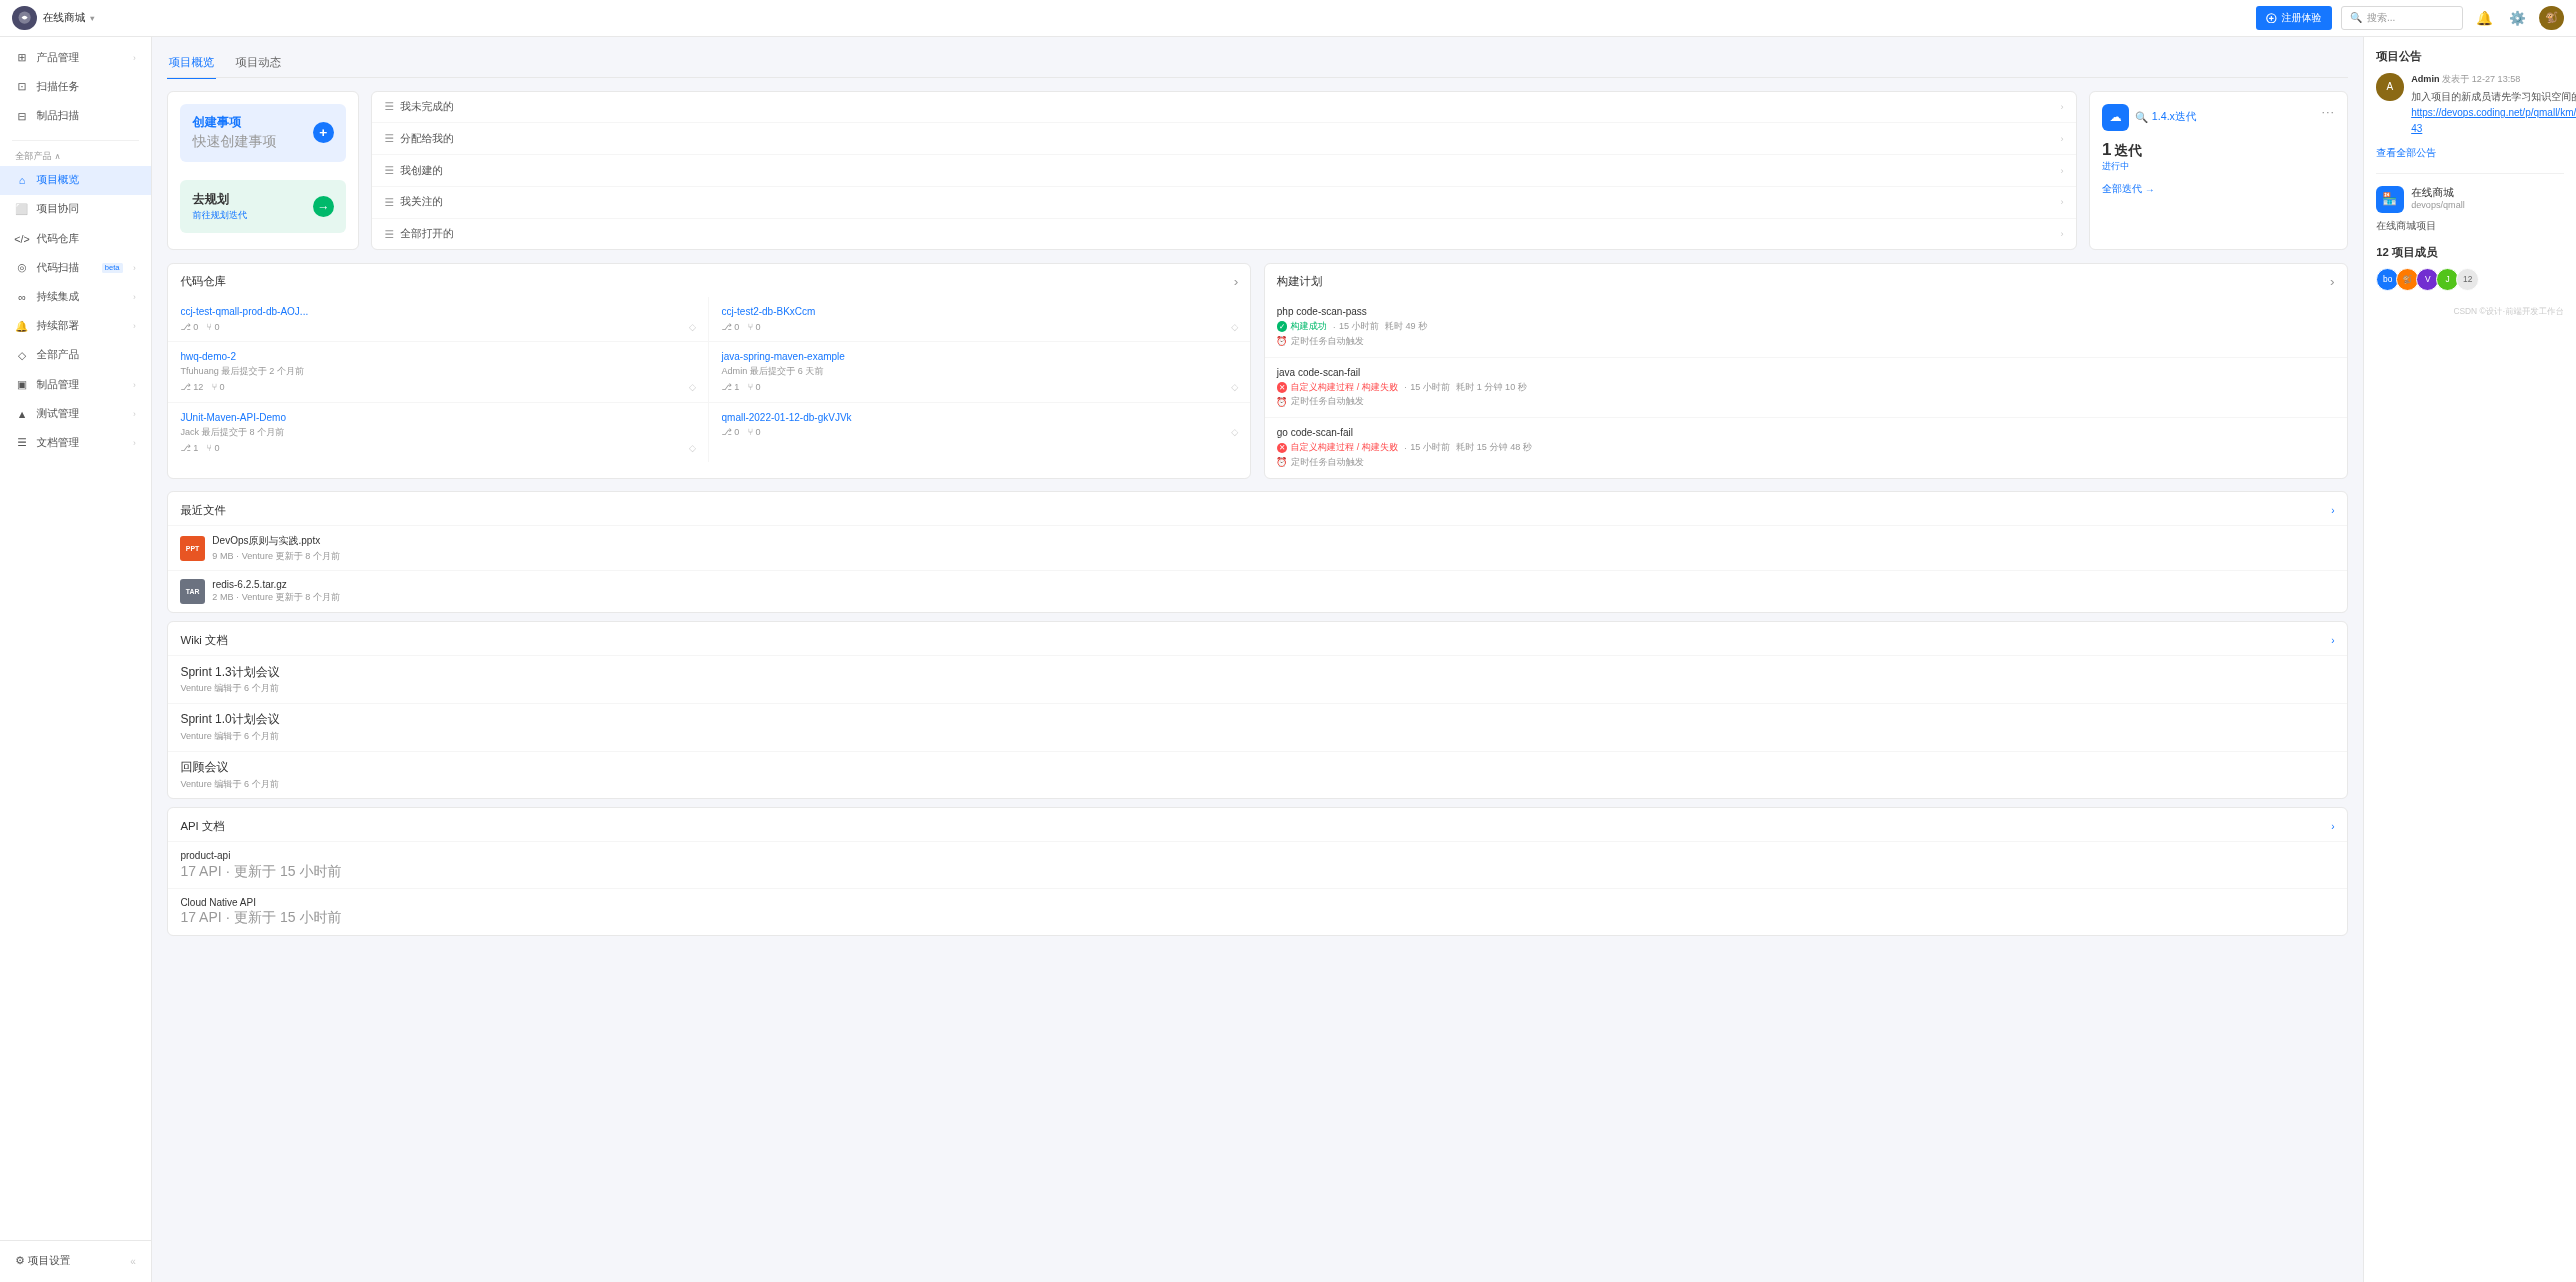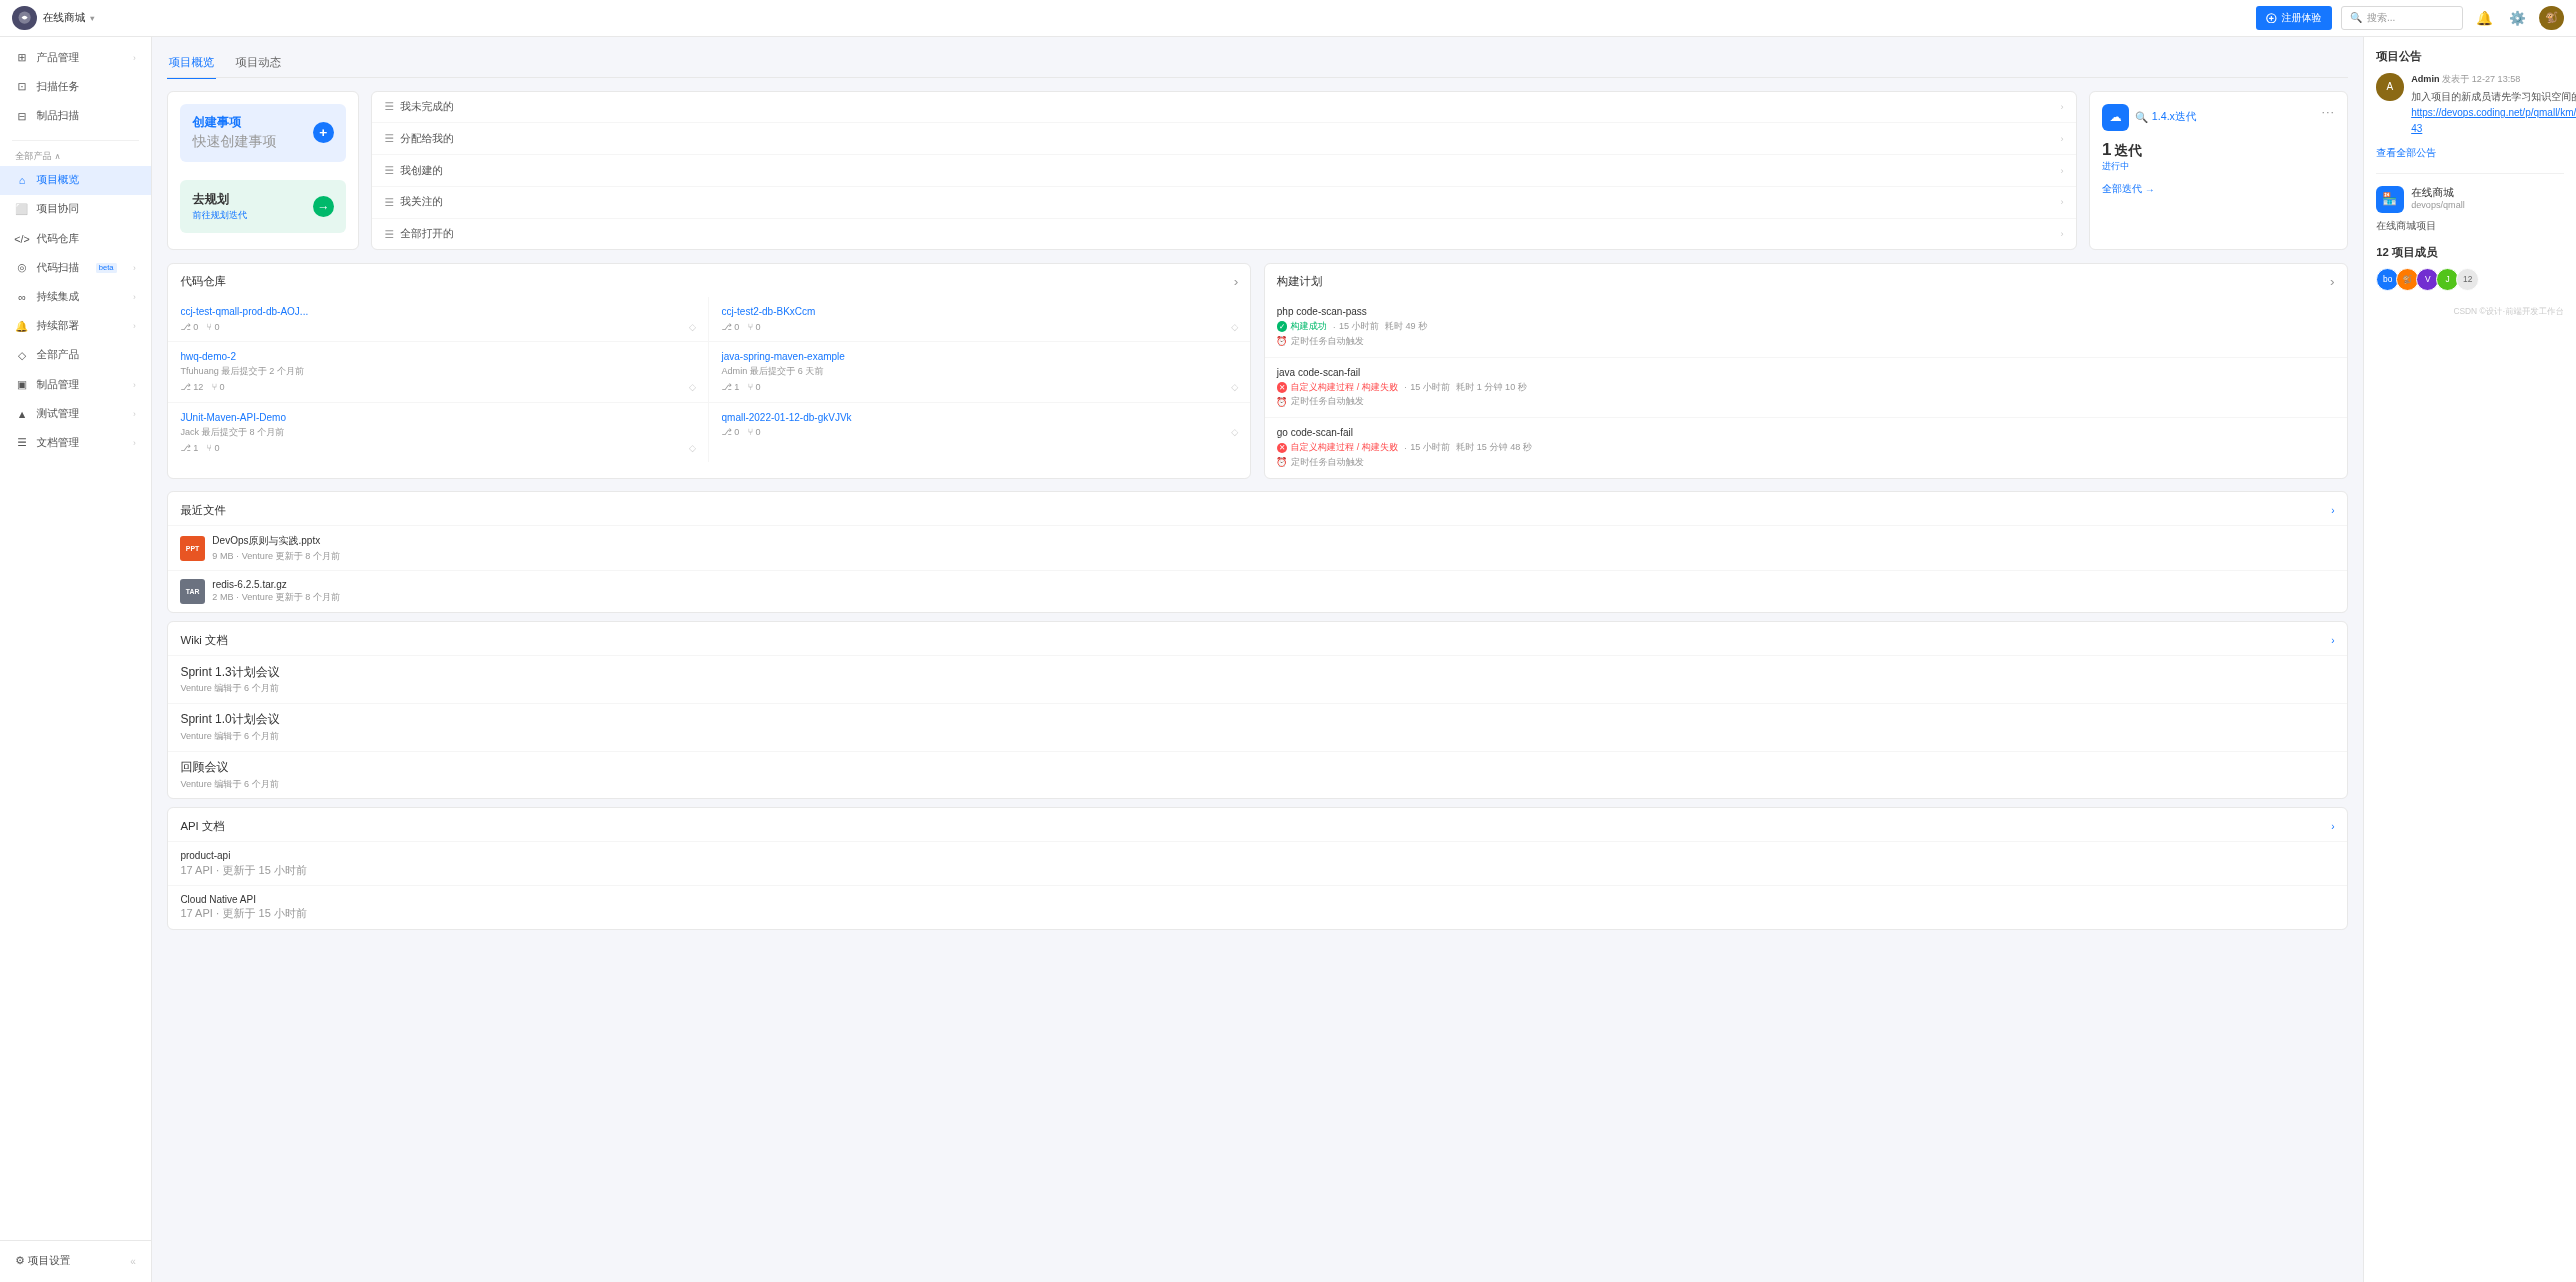--- a/index.html
+++ b/index.html
@@ -111,21 +111,21 @@
     .file-icon-exe { width: 24.4px; height: 24.4px; background: #1677ff; border-radius: 3px; display: flex; align-items: center; justify-content: center; color: white; font-size: 6.9px; font-weight: bold; flex-shrink: 0; }
     .file-info-name { font-size: 10px; color: #333; margin-bottom: 1.5px; }
     .file-info-meta { font-size: 9.1px; color: #999; }
     .wiki-item { padding: 7.6px 12.2px; border-bottom: 0.8px solid #f5f5f5; cursor: pointer; }
     .wiki-item:last-child { border-bottom: none; }
     .wiki-title { font-size: 12px; color: #333; margin-bottom: 1.5px; }
     .wiki-meta { font-size: 9.1px; color: #999; }
     .api-item { padding: 7.6px 12.2px; border-bottom: 0.8px solid #f5f5f5; cursor: pointer; }
     .api-item:last-child { border-bottom: none; }
     .api-name { font-size: 10px; color: #333; margin-bottom: 1.5px; }
-    .api-meta { font-size: 11px; color: #999; }
+    .api-meta { font-size: 14px; color: #999; }
 
     
     .right-panel { width: 213px; flex-shrink: 0; background: #fff; border-left: 0.8px solid #e8e8e8; overflow-y: auto; padding: 12.2px; }
     .right-section-title { font-size: 11.4px; font-weight: 600; color: #333; margin-bottom: 9.1px; }
     .announcement { display: flex; gap: 7.6px; margin-bottom: 9.1px; }
     .announcement-avatar { width: 27.4px; height: 27.4px; border-radius: 50%; background: #8b6914; display: flex; align-items: center; justify-content: center; color: white; font-size: 10px; flex-shrink: 0; }
     .announcement-meta { font-size: 9.1px; color: #999; margin-bottom: 3px; }
     .announcement-meta strong { color: #333; }
     .announcement-content { font-size: 10px; color: #555; line-height: 1.6; }
     .announcement-content a { color: #1677ff; }
@@ -225,21 +225,21 @@
       <div class="sidebar-item">
         <div class="item-left">
           <span class="item-icon">&lt;/&gt;</span>
           <span>代码仓库</span>
         </div>
       </div>
       <div class="sidebar-item">
         <div class="item-left">
           <span class="item-icon">◎</span>
           <span>代码扫描</span>
-          <span style="background:#e6f0ff;color:#1677ff;font-size:7.6px;padding:0.8px 3px;border-radius:1.5px;margin-left:9px;">beta</span>
+          <span style="background:#e6f0ff;color:#1677ff;font-size:7.6px;padding:0.8px 3px;border-radius:1.5px;margin-left:15px;">beta</span>
         </div>
         <span style="color:#ccc;font-size:8.4px;">›</span>
       </div>
       <div class="sidebar-item">
         <div class="item-left">
           <span class="item-icon">∞</span>
           <span>持续集成</span>
         </div>
         <span style="color:#ccc;font-size:8.4px;">›</span>
       </div>

